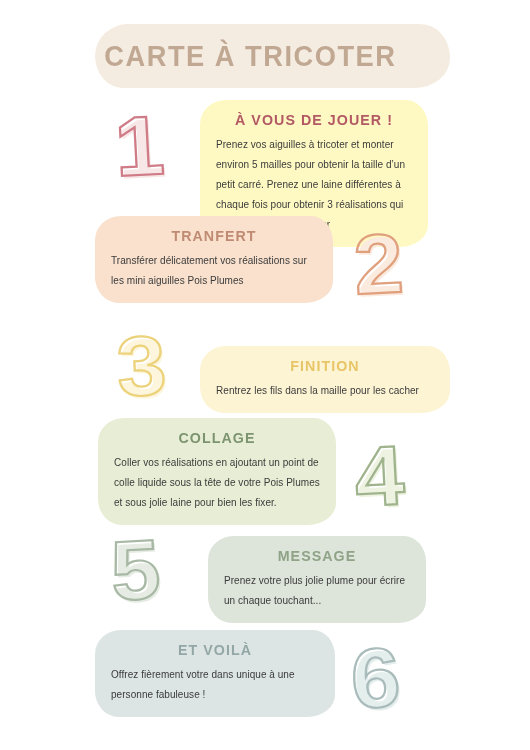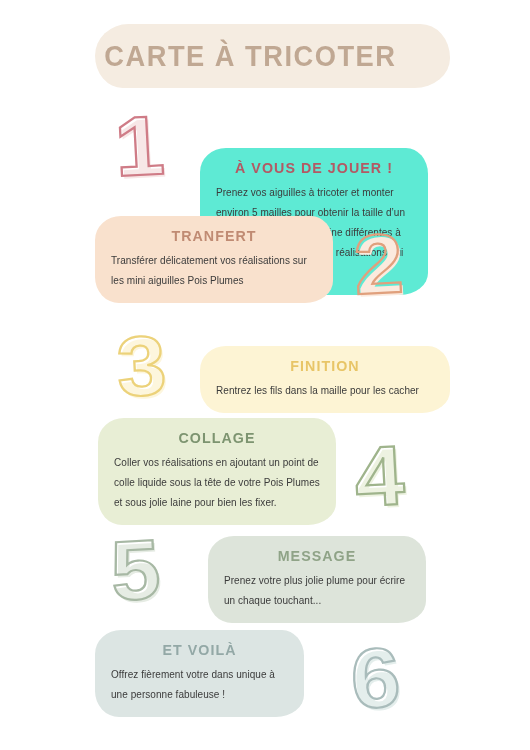--- a/index.html
+++ b/index.html
@@ -95,33 +95,33 @@
 
   #step-4 { top: 418px; }
   #bubble-4 { left: 98px; top: 0; width: 238px; }
   #numeral-4 { left: 356px; top: 16px; -webkit-text-stroke-color: #9fb48c; text-shadow: 2px 3px 0 #edf2e1; }
 
   #step-5 { top: 524px; }
   #bubble-5 { left: 208px; top: 12px; width: 218px; }
   #numeral-5 { left: 112px; top: 4px; -webkit-text-stroke-color: #a7b8a4; text-shadow: 2px 3px 0 #e6ece4; }
 
   #step-6 { top: 630px; }
-  #bubble-6 { left: 95px; top: 0; width: 209px; }
+  #bubble-6 { left: 95px; top: 0; width: 240px; }
   #numeral-6 { left: 352px; top: 6px; -webkit-text-stroke-color: #a9bcbb; text-shadow: 2px 3px 0 #e4eeec; }
 </style>
 </head>
 <body>
 
 <div id="header-banner">
   <div id="page-title">CARTE À TRICOTER</div>
 </div>
 
 <div class="step" id="step-1">
   <div class="numeral" id="numeral-1">1</div>
-  <div class="bubble" id="bubble-1" style="background:#5eead4;margin-top:48px;">
+  <div class="bubble" id="bubble-1" style="background:#fef9c3;">
     <div class="bubble-heading" style="color:#b35964;">À VOUS DE JOUER !</div>
     <div class="bubble-body">Prenez vos aiguilles à tricoter et monter environ 5 mailles pour obtenir la taille d’un petit carré. Prenez une laine différentes à chaque fois pour obtenir 3 réalisations qui formeront un joli nuancier</div>
   </div>
 </div>
 
 <div class="step" id="step-2">
   <div class="numeral" id="numeral-2">2</div>
   <div class="bubble" id="bubble-2" style="background:#f9e1cd;">
     <div class="bubble-heading" style="color:#c08b73;">TRANFERT</div>
     <div class="bubble-body">Transférer délicatement vos réalisations sur les mini aiguilles Pois Plumes</div>

